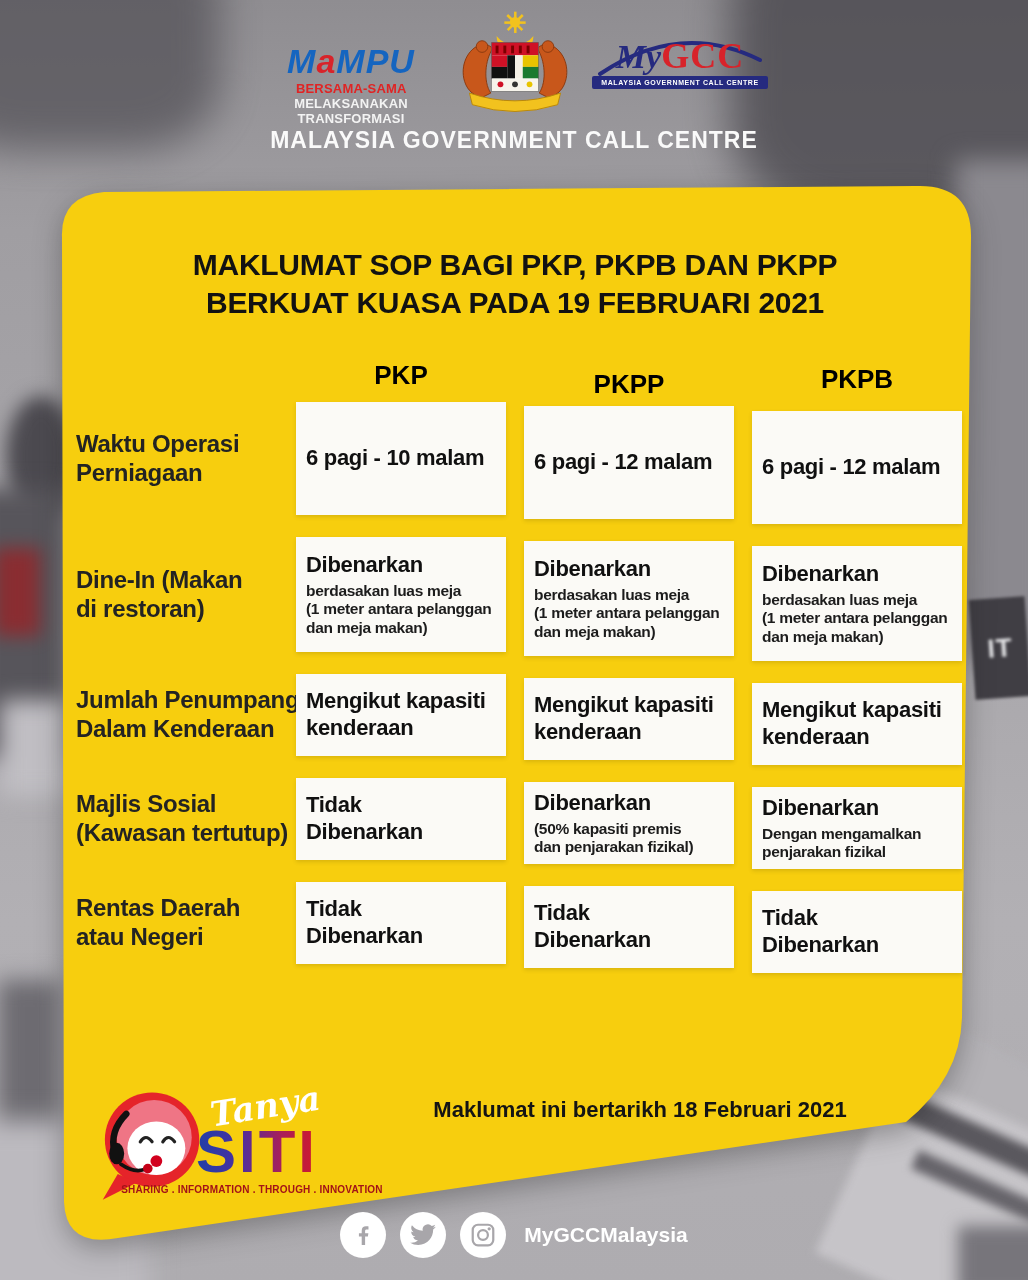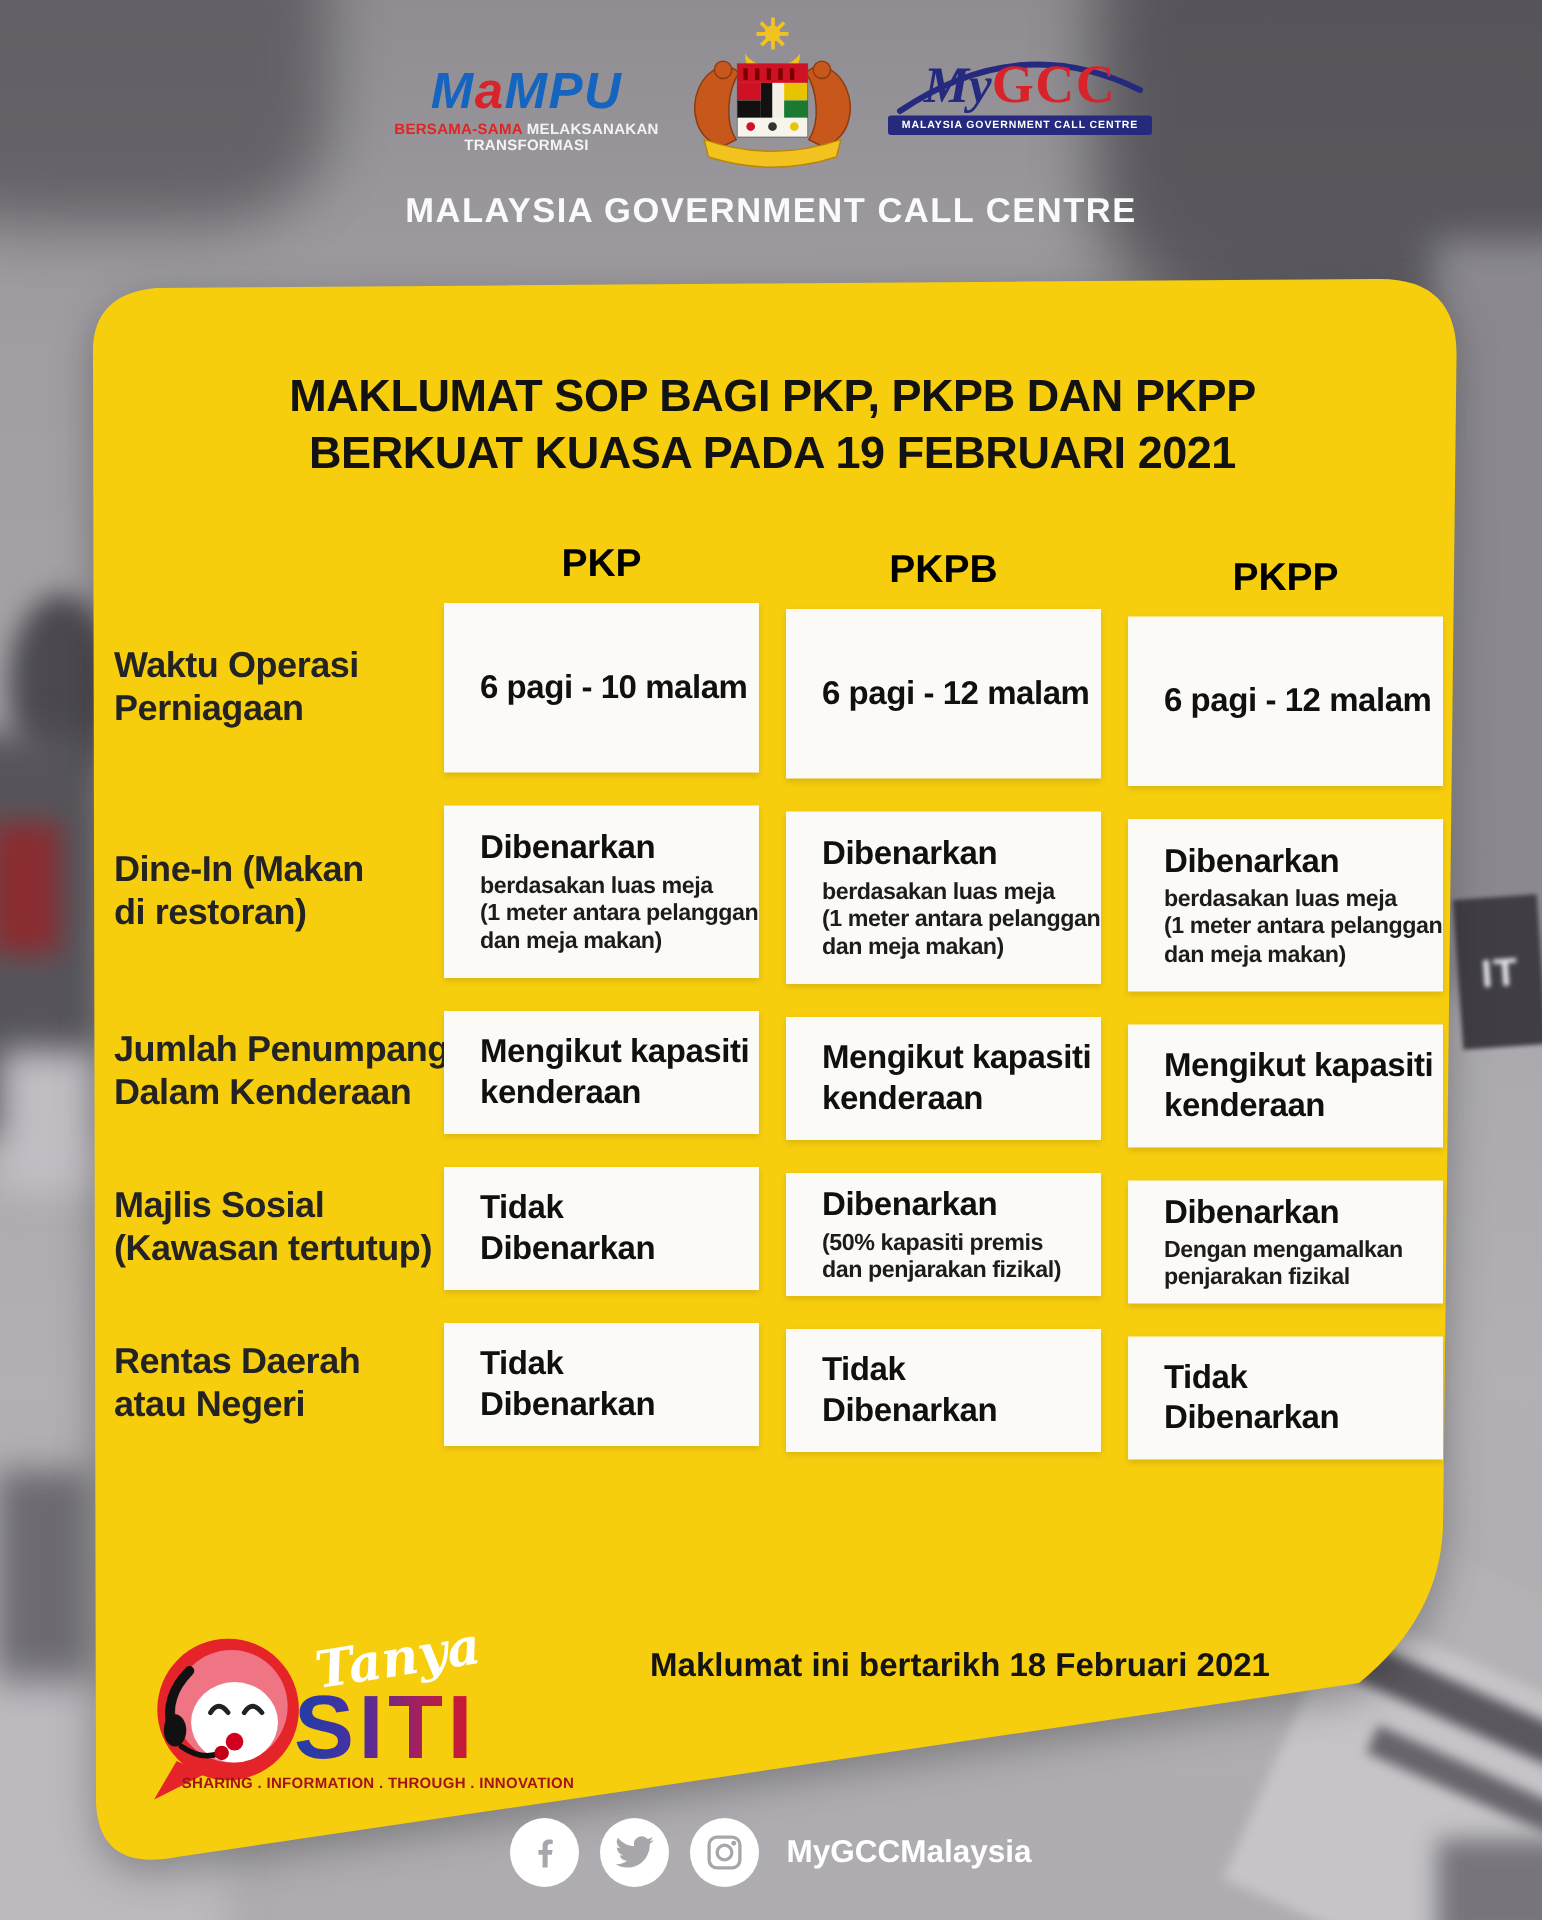--- a/index.html
+++ b/index.html
@@ -27,21 +27,21 @@
   .b-d2{left:905px;top:1196px;width:230px;height:20px;background:#67656b;transform:rotate(24deg);filter:blur(4px);}
   .b-corner{left:958px;top:1226px;width:90px;height:70px;background:#77757b;filter:blur(8px);}
   .b-it{left:972px;top:598px;width:56px;height:100px;background:#403e44;color:#e8e8ea;
         display:flex;align-items:center;justify-content:center;font-weight:700;font-size:26px;
         letter-spacing:1px;transform:rotate(-4deg);filter:blur(1.5px);}
 
   
   .mampu{position:absolute;left:256px;top:44px;width:190px;text-align:center;}
   .mampu-word{font-size:34px;font-weight:900;font-style:italic;color:#1565c0;letter-spacing:1px;line-height:1;}
   .mampu-word .mr{color:#d8232a;}
-  .mampu-tag{margin-top:3px;font-size:10px;font-weight:700;letter-spacing:.2px;}
+  .mampu-tag{margin-top:3px;font-size:13px;font-weight:700;letter-spacing:.2px;}
   .mampu-tag .tr{color:#e02424;}
   .mampu-tag .tw{color:#f3f3f3;}
 
   .arms{position:absolute;left:452px;top:8px;width:126px;height:112px;}
 
   .mygcc{position:absolute;left:592px;top:38px;width:176px;text-align:center;}
   .mygcc-swoosh{position:absolute;left:2px;top:-8px;width:172px;height:50px;}
   .mygcc-word{position:relative;line-height:1;}
   .gmy{font-family:"Liberation Serif",serif;font-style:italic;font-weight:700;font-size:34px;color:#252a7f;}
   .ggcc{font-family:"Liberation Serif",serif;font-weight:700;font-size:36px;color:#d8232a;letter-spacing:1px;}
@@ -55,21 +55,21 @@
   .poster-shape{position:absolute;inset:0;filter:drop-shadow(0 8px 14px rgba(30,30,30,.35));}
 
   .poster-title{position:absolute;left:150px;top:246px;width:730px;text-align:center;
                 font-size:30px;line-height:38px;font-weight:800;letter-spacing:-.3px;color:#121212;}
 
   .grid{position:absolute;left:76px;top:360px;width:886px;}
   .grow{display:grid;grid-template-columns:202px 210px 210px 210px;column-gap:18px;margin-bottom:22px;}
   .ghead{margin-bottom:0;height:42px;}
   .colhead{text-align:center;font-size:26px;font-weight:800;color:#000000;}
   .rlabel{display:flex;align-items:center;font-size:24px;line-height:1.2;font-weight:800;color:#232323;letter-spacing:-.3px;}
-  .cell{background:#fbfaf6;box-shadow:0 2px 4px rgba(90,70,0,.18);padding:10px 24px;
+  .cell{background:#fbfaf6;box-shadow:0 2px 4px rgba(90,70,0,.18);padding:10px 10px;
         display:flex;flex-direction:column;justify-content:center;gap:3px;}
   .ct{font-size:22px;line-height:1.22;font-weight:800;color:#101010;letter-spacing:-.3px;}
   .cs{font-size:15.5px;line-height:1.18;font-weight:600;color:#1c1c1c;letter-spacing:-.3px;}
   .cs:empty{display:none;}
   .h113{height:113px;} .h115{height:115px;} .h114{height:82px;}
   .c2{transform:translateY(4px);} .c3{transform:translateY(9px);}
 
   .footnote{position:absolute;left:430px;top:1097px;width:420px;text-align:center;
             font-size:22px;font-weight:800;color:#141414;}
 
@@ -179,22 +179,22 @@
   <div class="poster-title">
     <div>MAKLUMAT SOP BAGI PKP, PKPB DAN PKPP</div>
     <div>BERKUAT KUASA PADA 19 FEBRUARI 2021</div>
   </div>
 
   <div class="grid">
 
     <div class="grow ghead">
       <div></div>
       <div class="colhead c1">PKP</div>
+      <div class="colhead c3">PKPP</div>
       <div class="colhead c2">PKPB</div>
-      <div class="colhead c3">PKPP</div>
     </div>
 
     <div class="grow">
       <div class="rlabel pre">Waktu Operasi
 Perniagaan</div>
       <div class="cell h113 c1">
           <div class="ct pre">6 pagi - 10 malam</div>
         </div>
       <div class="cell h113 c2">
           <div class="ct pre">6 pagi - 12 malam</div>

